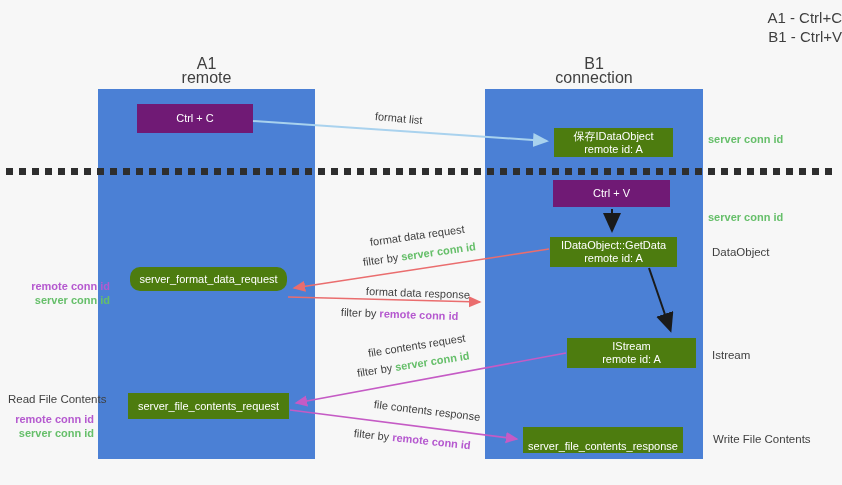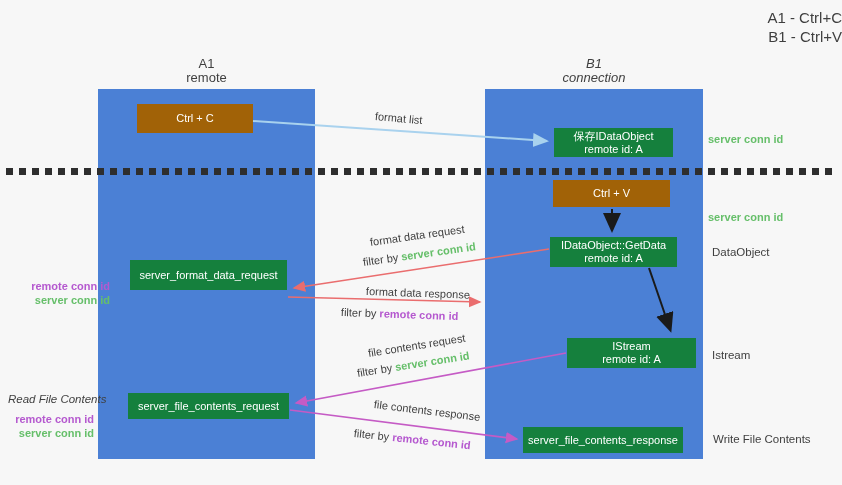--- a/index.html
+++ b/index.html
@@ -1,28 +1,28 @@
 <!DOCTYPE html>
 <html><head>
 <meta charset="utf-8">
 <style>
   html,body{margin:0;padding:0;}
   body{font-family:"Liberation Sans","DejaVu Sans",sans-serif;background:#f7f7f7;}
   .canvas{position:relative;width:842px;height:485px;background:#f7f7f7;overflow:hidden;}
   .title{position:absolute;left:0;right:0;top:8px;text-align:right;font-size:15px;line-height:19px;color:#3f3f3f;}
-  .lane-header{position:absolute;text-align:center;font-size:13px;line-height:14px;color:#3f3f3f;}
+  .lane-header{position:absolute;text-align:center;font-size:16px;line-height:14px;color:#3f3f3f;}
   .lane{position:absolute;top:89px;height:370px;background:#4b80d5;}
   .lane-a{left:98px;width:217px;}
   .lane-b{left:485px;width:218px;}
   .dotted-line{position:absolute;left:6px;right:6px;top:168px;height:7px;
     background:repeating-linear-gradient(90deg,#2e2e2e 0 7px,transparent 7px 13px);}
   .box{position:absolute;color:#fff;text-align:center;font-size:11px;line-height:13px;
     display:flex;flex-direction:column;justify-content:center;box-sizing:border-box;}
-  .green{background:#a16207;}
-  .orange{background:#15803d;}
+  .green{background:#701a75;}
+  .orange{background:#4d7c0f;}
   .lbl{position:absolute;font-size:11px;color:#3f3f3f;white-space:nowrap;}
   .green-t{color:#66bf6a;font-weight:bold;}
   .purple-t{color:#b559cf;font-weight:bold;}
   .tilt{transform-origin:left center;}
   .right-align{text-align:right;line-height:14px;}
   svg.arrows{position:absolute;left:0;top:0;pointer-events:none;}
 </style>
 </head>
 <body>
 
@@ -30,21 +30,21 @@
 
   <div class="title">
     <div>A1 - Ctrl+C</div>
     <div>B1 - Ctrl+V</div>
   </div>
 
   <div class="lane-header" style="left:98px;width:217px;top:57px;">
     <div>A1</div>
     <div>remote</div>
   </div>
-  <div class="lane-header" style="left:485px;width:218px;top:57px;font-style:italic;">
+  <div class="lane-header" style="left:485px;width:218px;top:57px;">
     <div>B1</div>
     <div>connection</div>
   </div>
 
   <div class="lane lane-a"></div>
   <div class="lane lane-b"></div>
 
   <div class="dotted-line"></div>
 
   <div class="box green" style="left:137px;top:104px;width:116px;height:29px;">
@@ -58,35 +58,35 @@
 
   <div class="box green" style="left:553px;top:180px;width:117px;height:27px;text-align:center;">
     <div>Ctrl + V</div>
   </div>
 
   <div class="box orange" style="left:550px;top:237px;width:127px;height:30px;">
     <div>IDataObject::GetData</div>
     <div>remote id: A</div>
   </div>
 
-  <div class="box orange" style="left:130px;top:260px;width:157px;height:30px;">
+  <div class="box orange" style="left:130px;top:267px;width:157px;height:24px;border-radius:10px;">
     <div>server_format_data_request</div>
   </div>
 
 
   <div class="box orange" style="left:567px;top:338px;width:129px;height:30px;">
     <div>IStream</div>
     <div>remote id: A</div>
   </div>
 
   <div class="box orange" style="left:128px;top:393px;width:161px;height:26px;">
     <div>server_file_contents_request</div>
   </div>
 
-  <div class="box orange" style="left:523px;top:427px;width:160px;height:26px;">
+  <div class="box orange" style="left:523px;top:427px;width:160px;height:26px;justify-content:flex-end;">
     <div>server_file_contents_response</div>
   </div>
 
   <div class="lbl tilt" style="left:375px;top:110px;transform:rotate(5deg);">format list</div>
 
   <div class="lbl tilt" style="left:370px;top:236px;transform:rotate(-8deg);">format data request</div>
   <div class="lbl tilt" style="left:363px;top:256px;transform:rotate(-8deg);"><span>filter by </span><span class="green-t">server conn id</span></div>
 
   <div class="lbl tilt" style="left:366px;top:285px;transform:rotate(2deg);">format data response</div>
   <div class="lbl tilt" style="left:341px;top:306px;transform:rotate(2deg);"><span>filter by </span><span class="purple-t">remote conn id</span></div>
@@ -100,21 +100,21 @@
   <div class="lbl green-t" style="left:708px;top:133px;">server conn id</div>
   <div class="lbl green-t" style="left:708px;top:211px;">server conn id</div>
   <div class="lbl" style="left:712px;top:246px;font-size:11.5px;">DataObject</div>
   <div class="lbl" style="left:712px;top:349px;font-size:11.5px;">Istream</div>
   <div class="lbl" style="left:713px;top:433px;font-size:11.5px;">Write File Contents</div>
 
   <div class="lbl right-align" style="left:4px;top:279px;width:106px;">
     <div class="purple-t">remote conn id</div>
     <div class="green-t">server conn id</div>
   </div>
-  <div class="lbl" style="left:8px;top:393px;font-size:11.5px;font-style:italic;">Read File Contents</div>
+  <div class="lbl" style="left:8px;top:393px;font-size:11.5px;">Read File Contents</div>
   <div class="lbl right-align" style="left:4px;top:412px;width:90px;">
     <div class="purple-t">remote conn id</div>
     <div class="green-t">server conn id</div>
   </div>
 
   <svg class="arrows" width="842" height="485" viewBox="0 0 842 485">
     <defs>
       <marker id="m-blue" markerWidth="9" markerHeight="8" refX="7" refY="3.5" orient="auto">
           <path d="M0,0 L8,3.5 L0,7 z" fill="#a9d2ee"></path>
         </marker>

